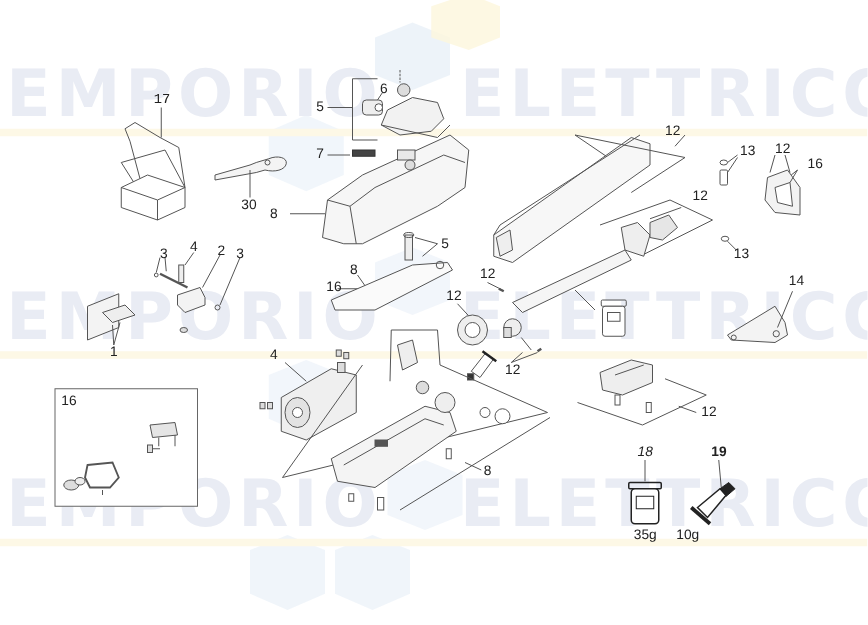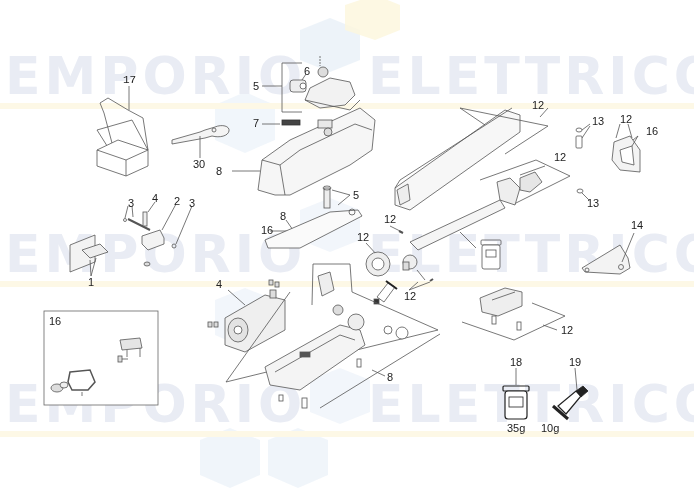--- a/index.html
+++ b/index.html
@@ -295,18 +295,18 @@
   <div class="lbl" style="left:554px; top:152px;">12</div>
   <div class="lbl" style="left:587px; top:198px;">13</div>
   <div class="lbl" style="left:384px; top:214px;">12</div>
   <div class="lbl" style="left:357px; top:232px;">12</div>
   <div class="lbl" style="left:404px; top:291px;">12</div>
   <div class="lbl" style="left:631px; top:220px;">14</div>
   <div class="lbl" style="left:216px; top:279px;">4</div>
   <div class="lbl" style="left:49px; top:316px;">16</div>
   <div class="lbl" style="left:561px; top:325px;">12</div>
   <div class="lbl" style="left:387px; top:372px;">8</div>
-  <div class="lbl" style="left:510px; top:357px;">18</div>
-  <div class="lbl" style="left:569px; top:357px;">19</div>
+  <div class="lbl" style="left:510px; top:357px;font-style:italic;">18</div>
+  <div class="lbl" style="left:569px; top:357px;font-weight:bold;">19</div>
 
   <div class="lbl" style="left:507px; top:423px;">35g</div>
   <div class="lbl" style="left:541px; top:423px;">10g</div>
 </div>
 
 </body></html>

